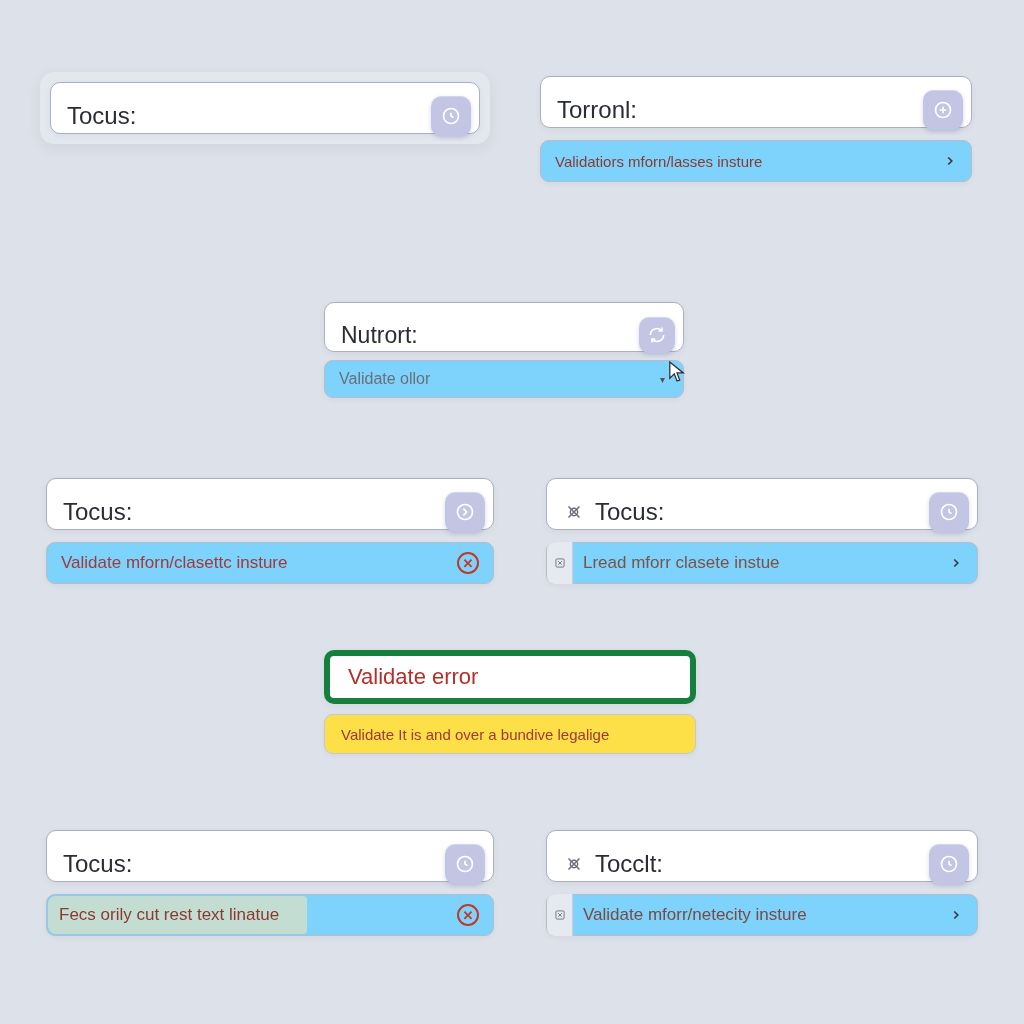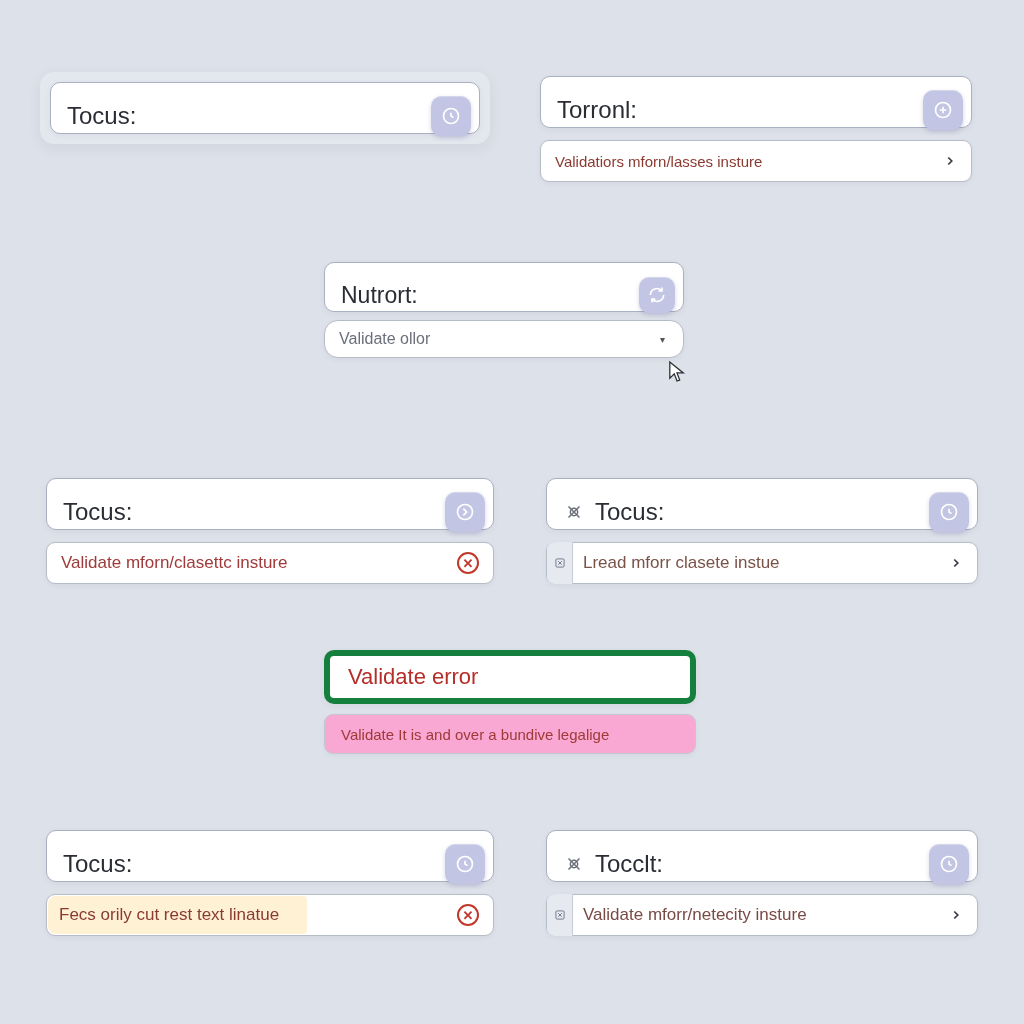--- a/index.html
+++ b/index.html
@@ -55,21 +55,21 @@
     width: 40px; height: 40px;
     border-radius: 10px;
     background: #c2c5e4;
     display: flex; align-items: center; justify-content: center;
     color: #fff;
     box-shadow: 0 2px 4px rgba(90,95,160,0.25), inset 0 1px 0 rgba(255,255,255,0.3);
   }
   .action-btn svg { width: 20px; height: 20px; }
   .sub {
     margin-top: 12px;
-    background: #ffffff;
+    background: #7dd3fc;
     border: 1px solid #b7bcc9;
     border-radius: 9px;
     display: flex;
     align-items: center;
     padding: 0 14px;
     height: 42px;
     box-shadow: 0 2px 5px rgba(60,70,100,0.06);
   }
   .sub.short { height: 38px; }
   .sub-text {
@@ -118,21 +118,21 @@
     background: #fff;
     border: 6px solid #15803d;
     border-radius: 10px;
     height: 54px;
     display: flex; align-items: center;
     padding: 0 18px;
     box-shadow: 0 2px 6px rgba(60,70,100,0.06);
   }
   .err-sub {
     margin-top: 10px;
-    background: #f9a8d4;
+    background: #fde047;
     border: 1px solid #c3c7d2;
     border-radius: 9px;
     height: 40px;
     display: flex; align-items: center;
     padding: 0 16px;
     font-size: 15px;
     color: #a03a39;
     box-shadow: 0 2px 5px rgba(60,70,100,0.05);
   }
   .hl {
@@ -179,30 +179,30 @@
   </div>
   <div class="sub">
     <span class="sub-text sm dk">Validatiors mforn/lasses insture</span>
     <svg class="chevron" viewBox="0 0 24 24" fill="none" stroke="currentColor" stroke-width="3">
         <path d="M9 6l6 6-6 6"></path>
       </svg>
   </div>
 </div>
 
 <div class="bare card" style="left:324px; top:262px; width:360px;">
-  <div class="field-header" style="height:50px;">
+  <div class="field-header" style="height:50px;margin-top:40px;">
     <span class="label md">Nutrort:</span>
     <div class="action-btn" style="width:36px;height:36px;">
       <svg viewBox="0 0 24 24" fill="none" stroke="currentColor" stroke-width="2">
           <path d="M4 12a8 8 0 0 1 14-5M20 12a8 8 0 0 1-14 5"></path>
           <path d="M18 3v4h-4M6 21v-4h4"></path>
         </svg>
     </div>
   </div>
-  <div class="sub short" style="margin-top:8px;border-radius:14px;">
+  <div class="sub short" style="margin-top:8px;">
     <span class="sub-text muted" style="font-size:16px;">Validate ollor</span>
     <span class="tri">▾</span>
   </div>
 </div>
 
 <div class="bare card" style="left:46px; top:478px; width:448px;">
   <div class="field-header">
     <span class="label">Tocus:</span>
     <div class="action-btn">
       <svg viewBox="0 0 24 24" fill="none" stroke="currentColor" stroke-width="2">

